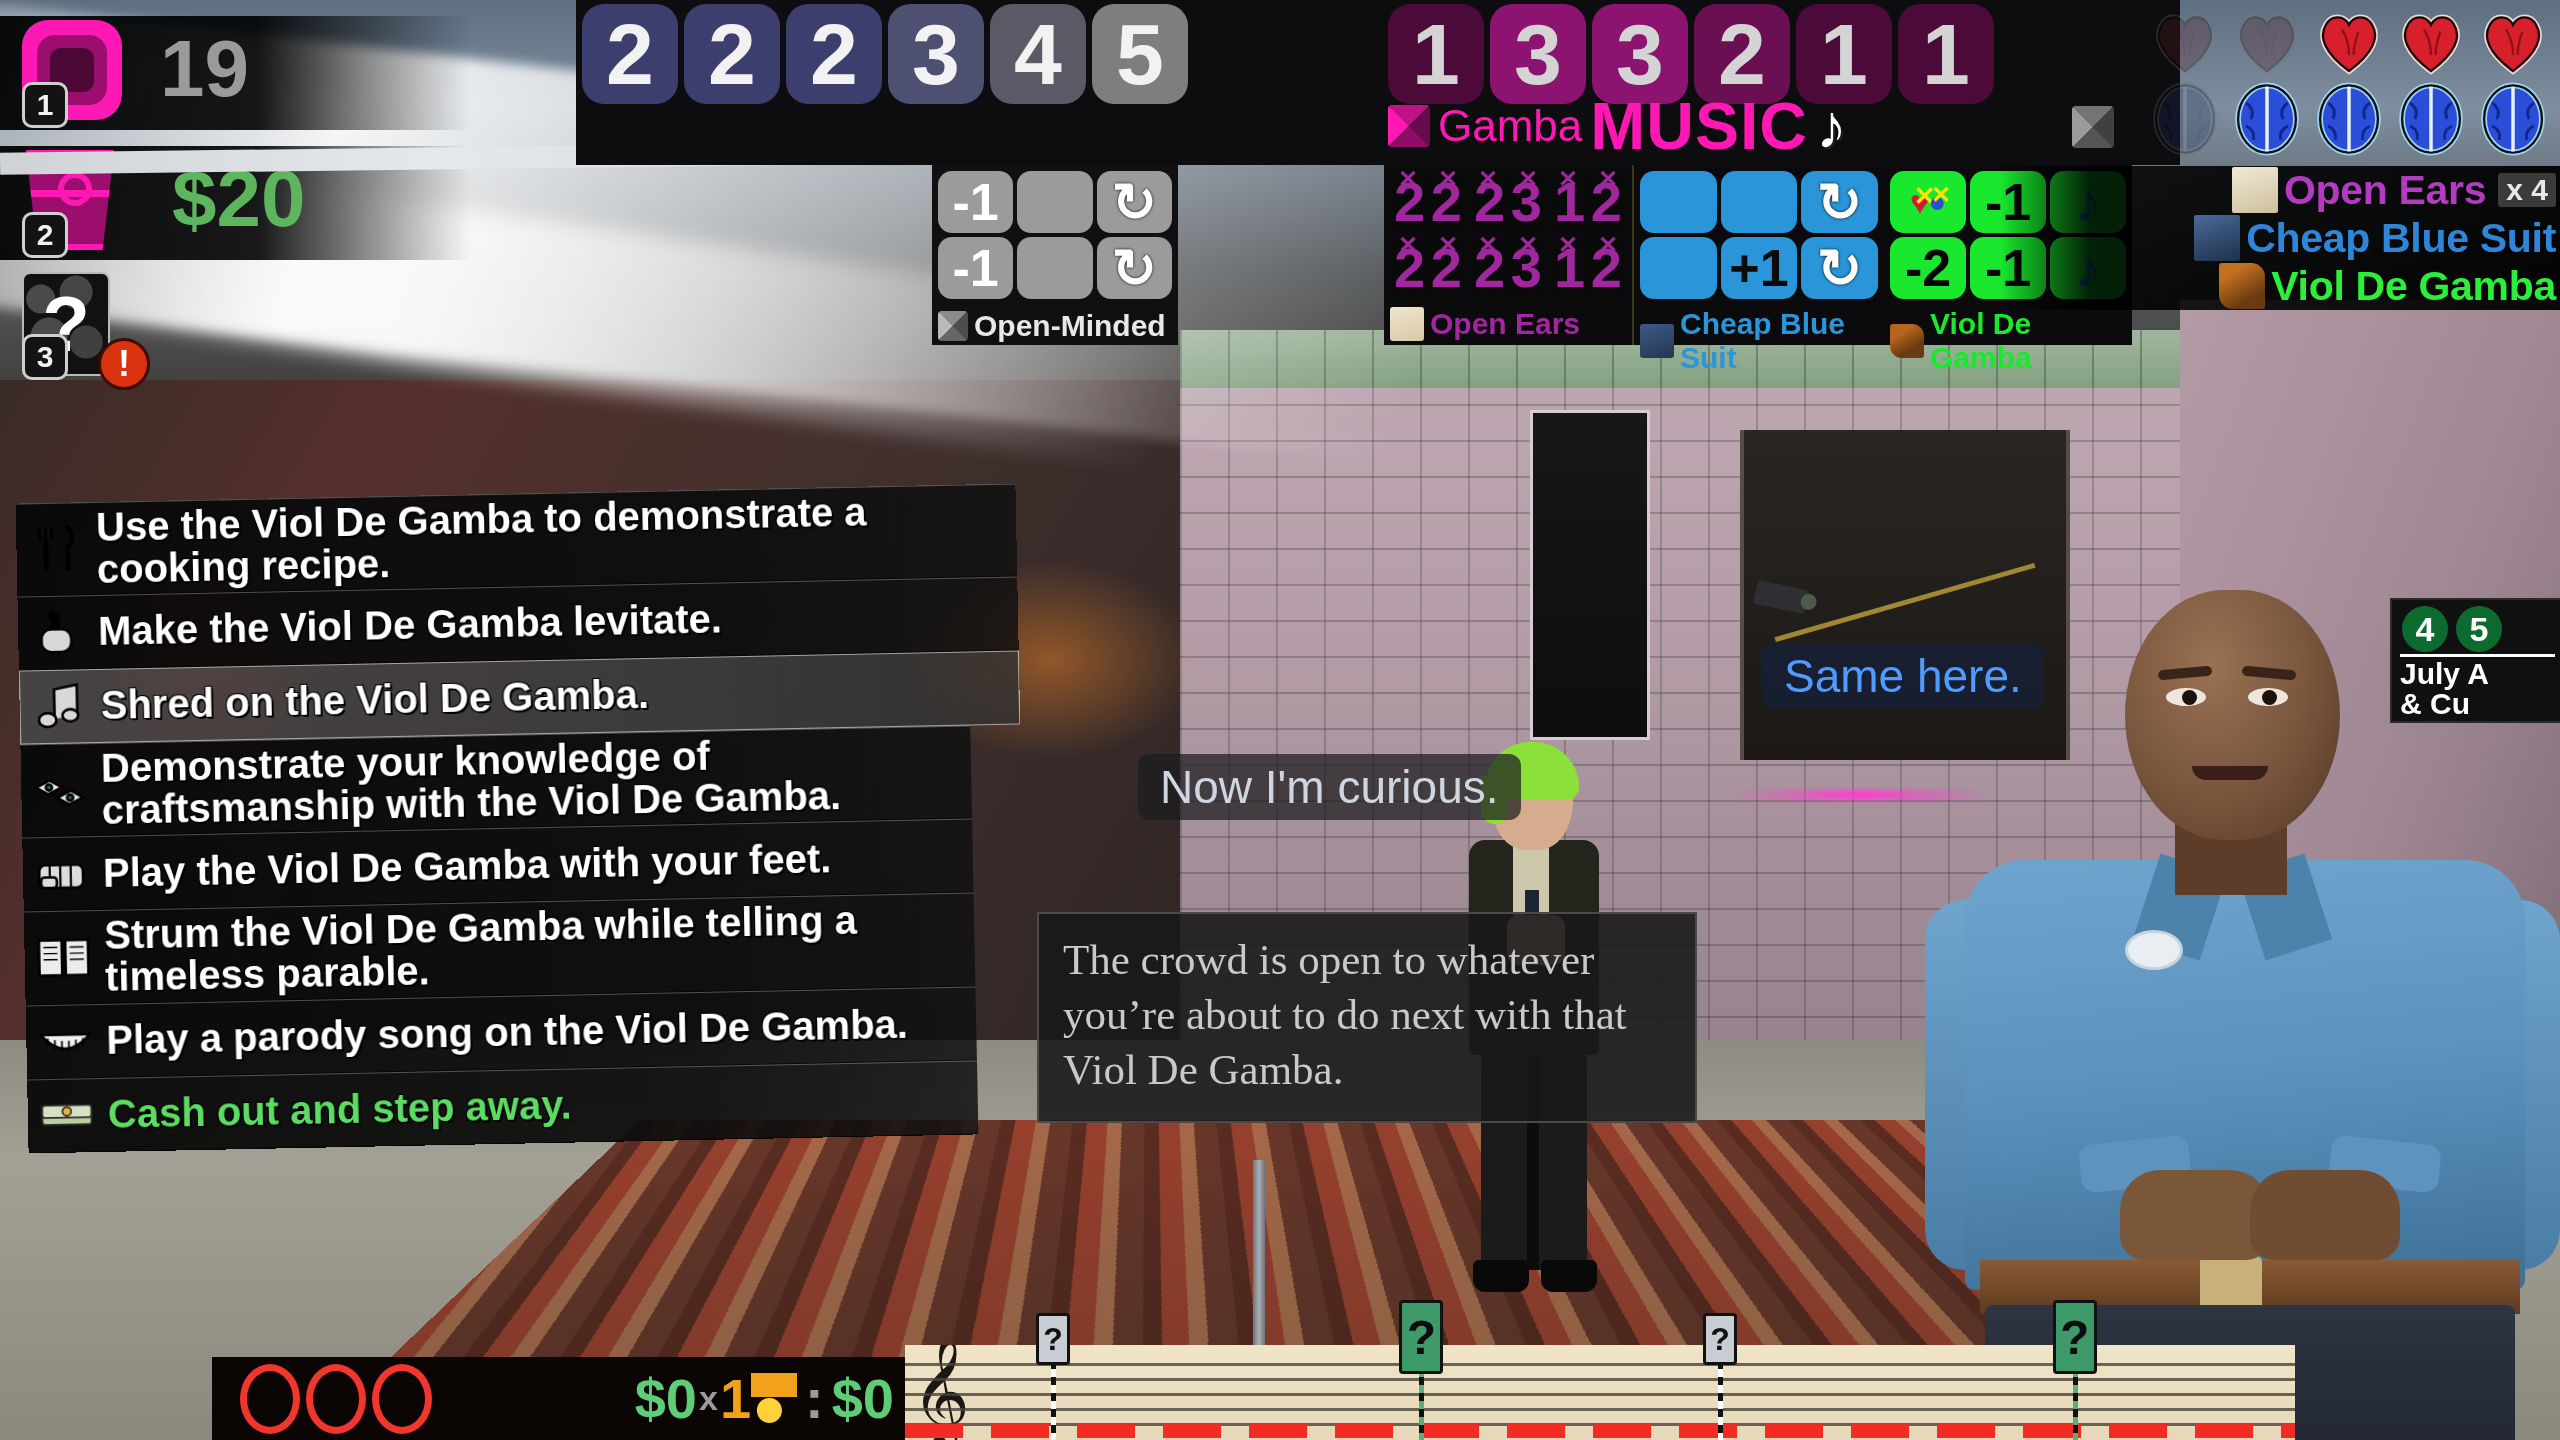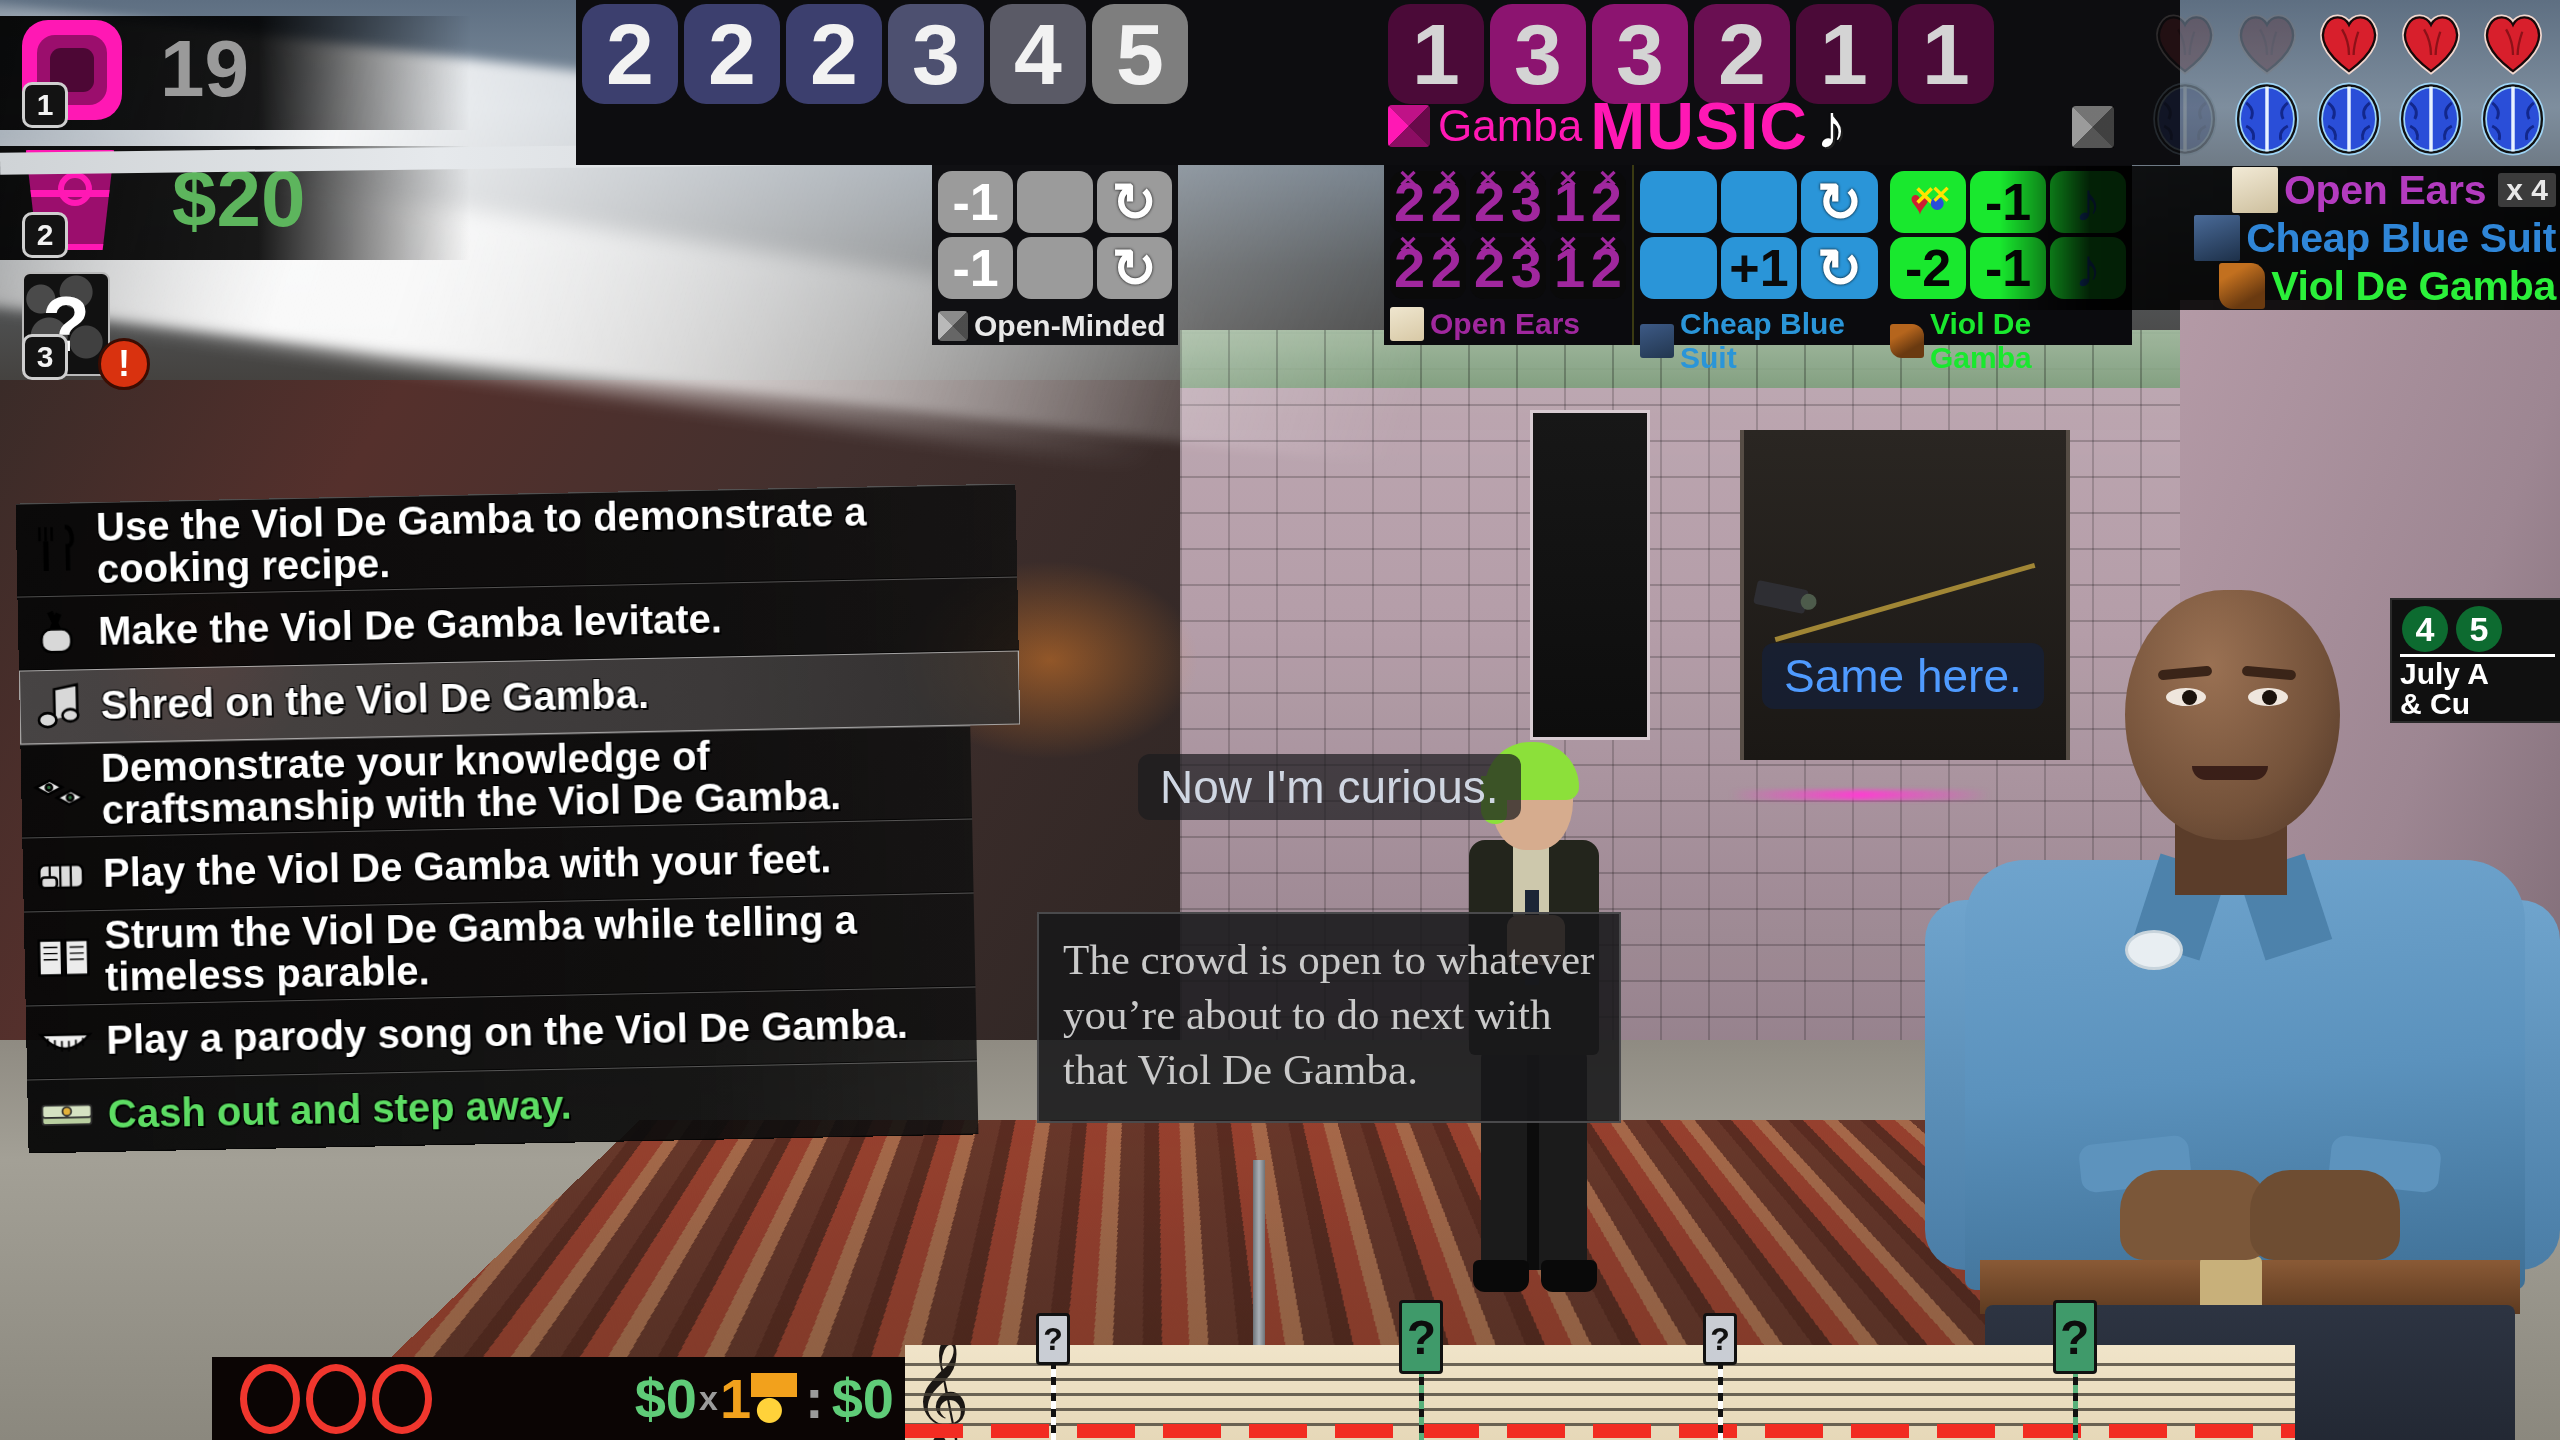--- a/index.html
+++ b/index.html
@@ -352,21 +352,21 @@
     border-radius:12px;
     padding:6px 22px;
     font-size:46px;
     white-space:nowrap;
   }
   #bubble-curious { left:1138px; top:754px; color:#cfd6e2; }
   #bubble-same    { left:1762px; top:643px; color:#4f9bff; background: rgba(22,32,56,.75); }
 
   
   #narration {
-    position:absolute; left:1037px; top:912px; width:584px;
+    position:absolute; left:1037px; top:912px; width:660px;
     background: rgba(24,24,26,.88);
     border:2px solid #4a4a4c;
     padding:18px 22px 24px 24px;
     color:#c9c9c9;
     font-family:"Liberation Serif", serif;
     font-size:43px; line-height:1.28;
   }
 
   
   #bottom-left {

